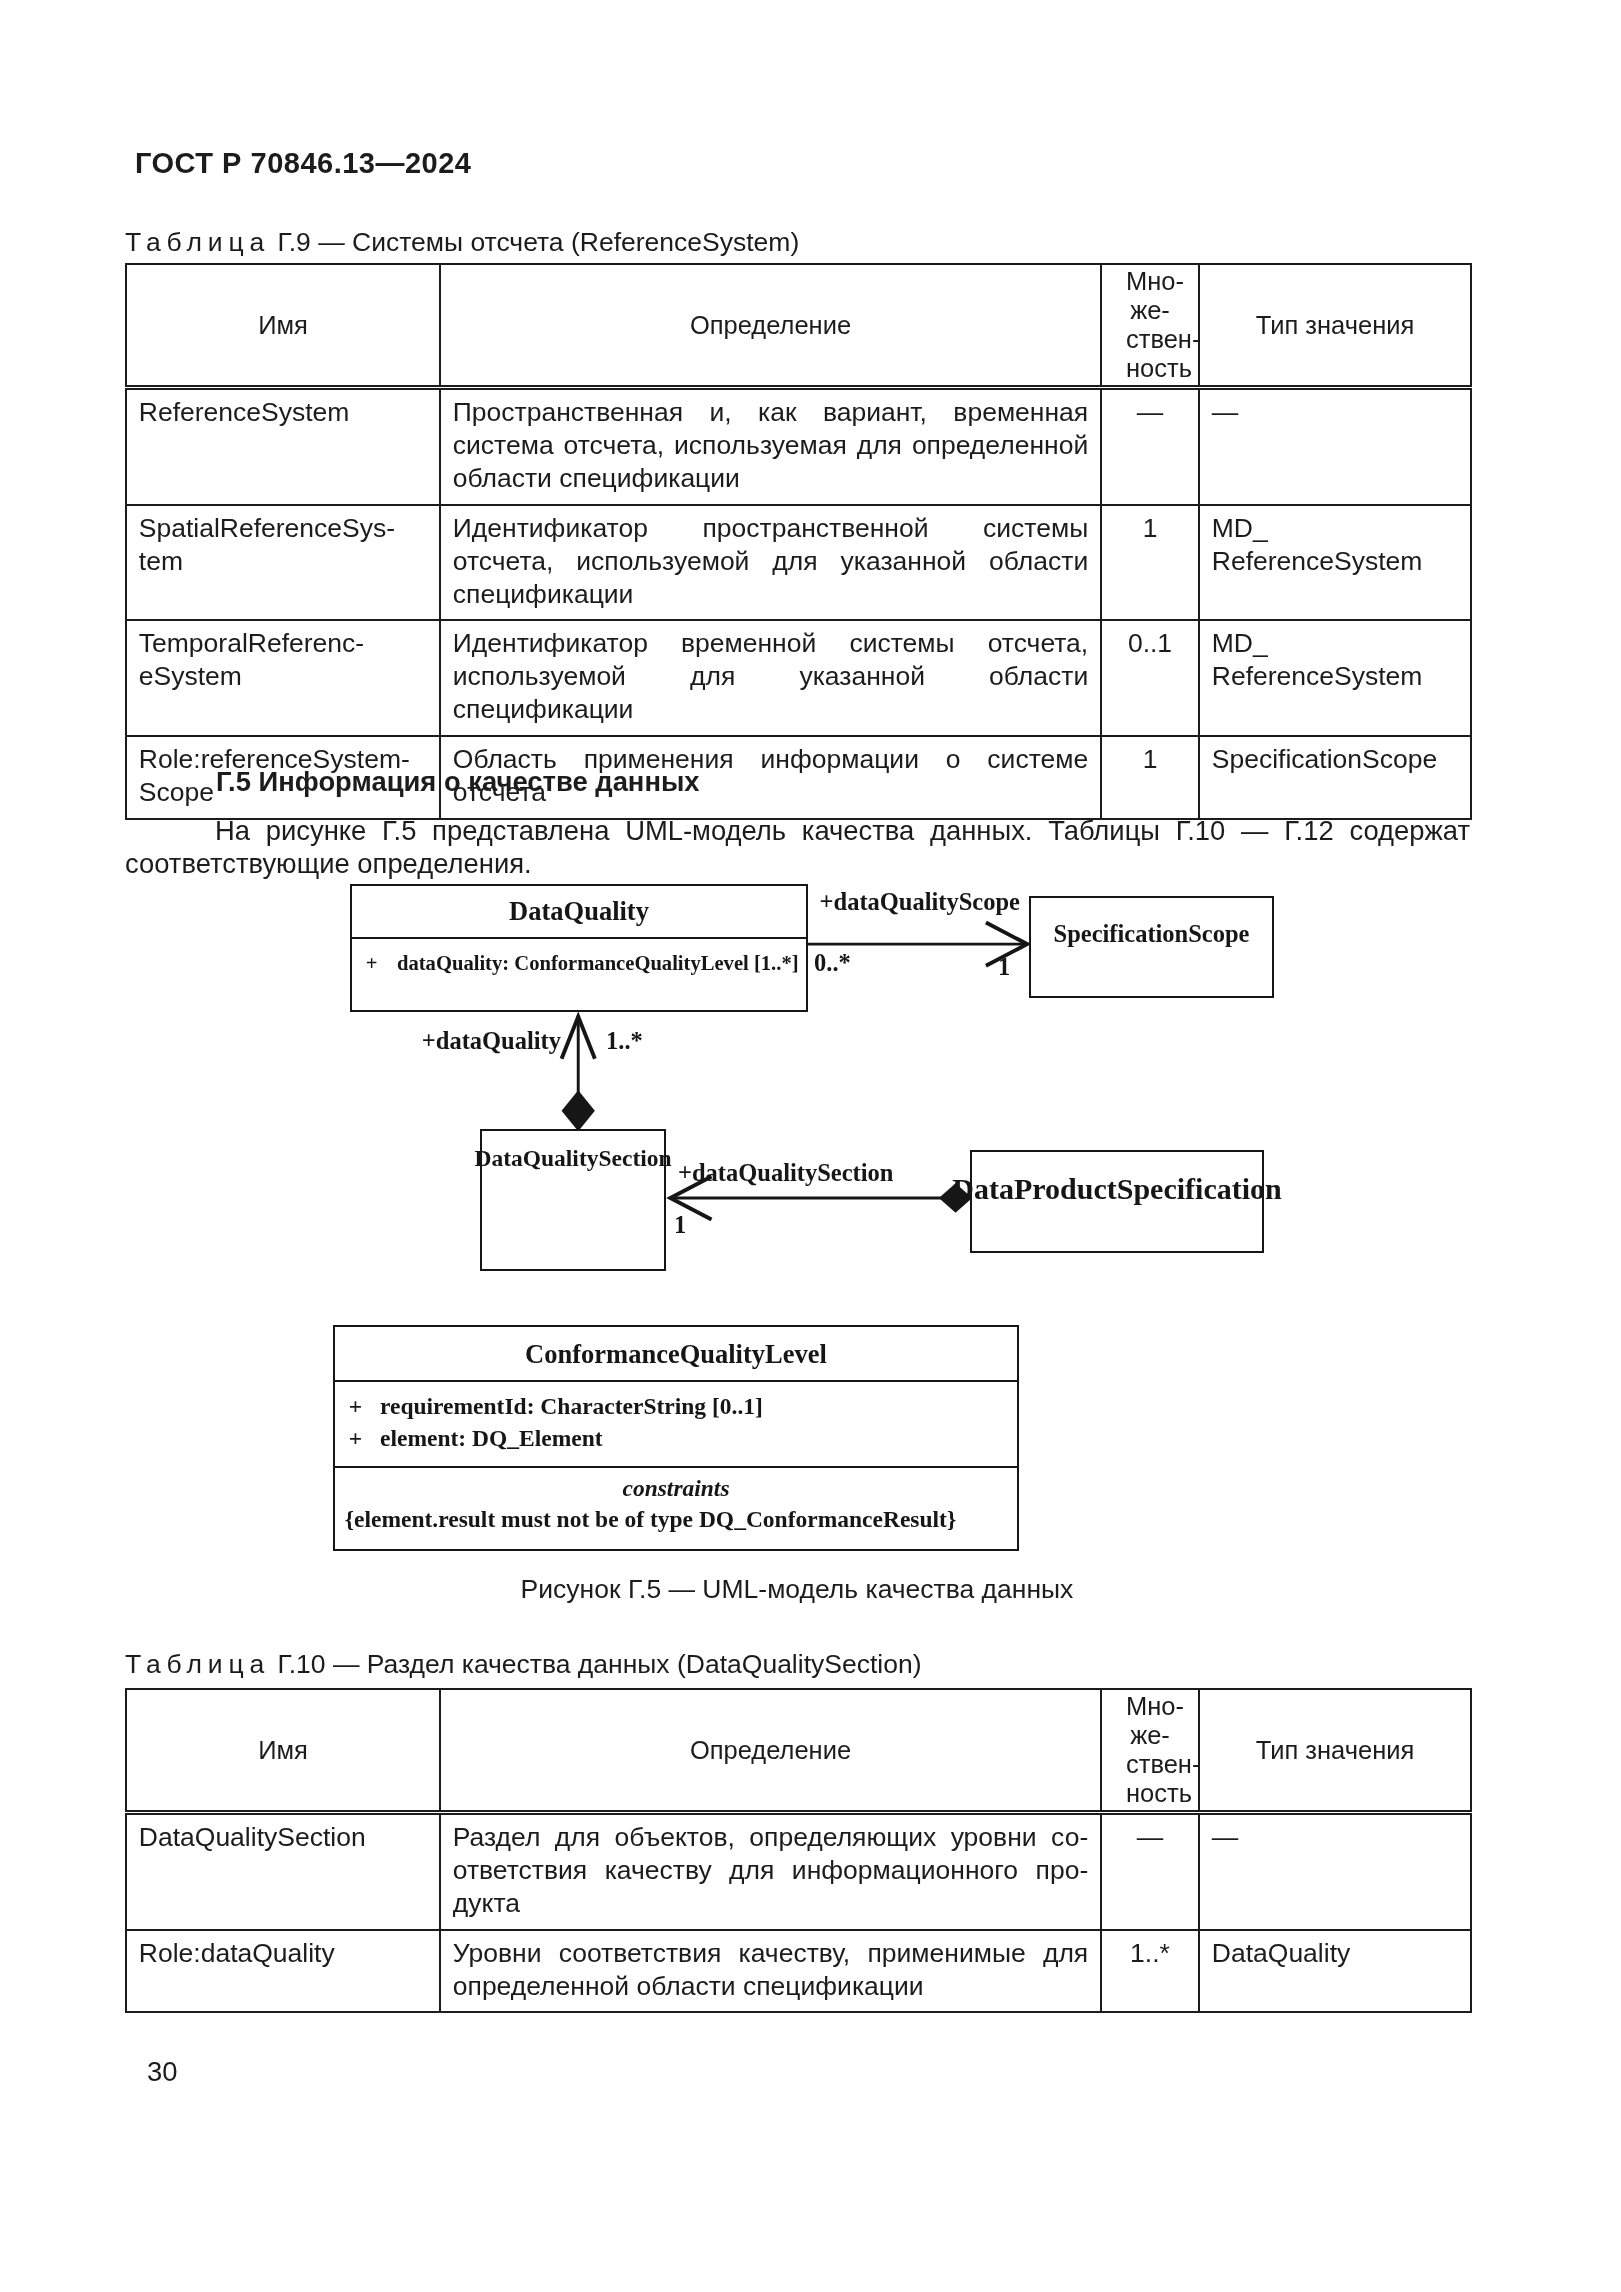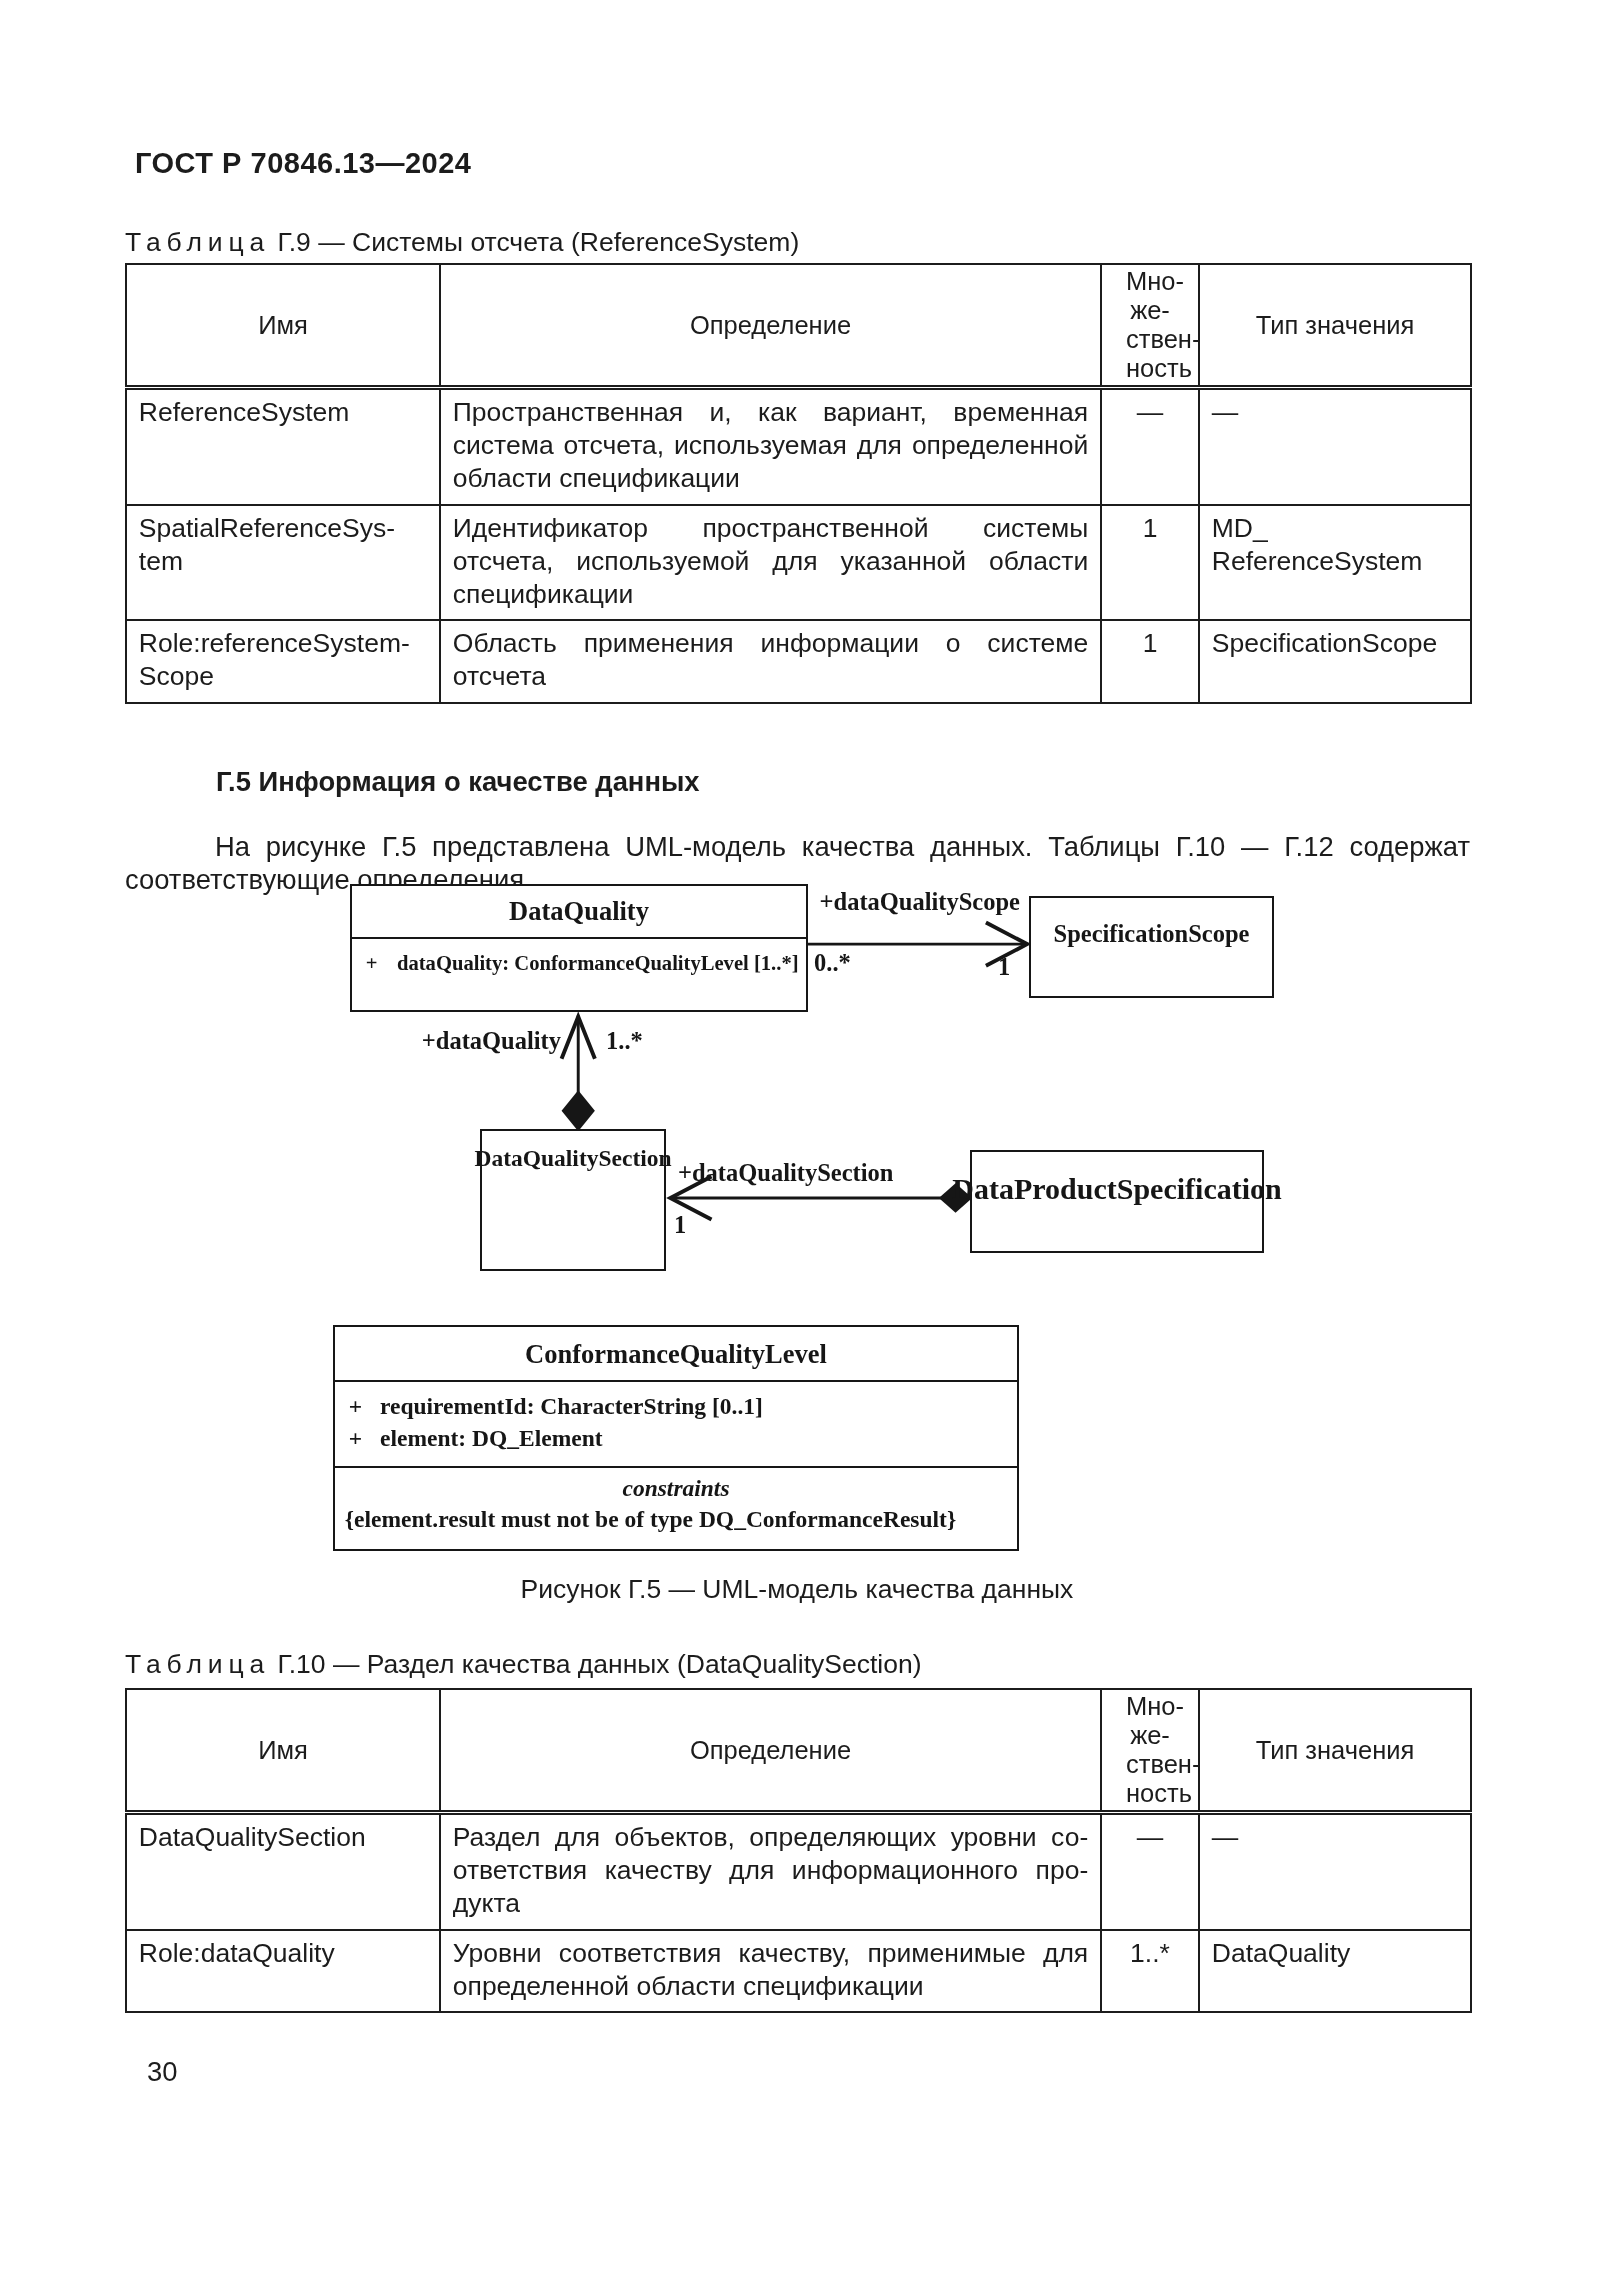--- a/index.html
+++ b/index.html
@@ -26,21 +26,21 @@
     font-size:26.5px;
   }
   .table-caption .spaced{letter-spacing:5.9px;}
   .section-heading{
     position:absolute;left:216px;width:1255px;
     font-size:27.4px;font-weight:bold;
   }
   .body-paragraph{
     position:absolute;left:125px;width:1345px;
     font-size:27.4px;line-height:33px;
-    text-align:justify;text-indent:90px;margin-top:16px;
+    text-align:justify;text-indent:90px;
   }
   .figure-caption{
     position:absolute;left:125px;width:1344px;
     font-size:26.5px;text-align:center;
   }
   
   table.gost{
     position:absolute;left:125px;
     width:1344px;
     border-collapse:collapse;table-layout:fixed;
@@ -147,20 +147,28 @@
         <td class="name">ReferenceSystem</td>
         <td class="def">Пространственная и, как вариант, временная систе­ма отсчета, используемая для определенной области спецификации</td>
         <td class="mult">—</td>
         <td class="type">—</td>
       </tr>
       <tr>
         <td class="name">SpatialReferenceSys-
 tem</td>
         <td class="def">Идентификатор пространственной системы отсчета, используемой для указанной области спецификации</td>
         <td class="mult">1</td>
+        <td class="type">MD_
+ReferenceSystem</td>
+      </tr>
+      <tr>
+        <td class="name">TemporalReferenc-
+eSystem</td>
+        <td class="def">Идентификатор временной системы отсчета, использу­емой для указанной области спецификации</td>
+        <td class="mult">0..1</td>
         <td class="type">MD_
 ReferenceSystem</td>
       </tr>
       <tr>
         <td class="name">Role:referenceSystem-
 Scope</td>
         <td class="def">Область применения информации о системе отсчета</td>
         <td class="mult">1</td>
         <td class="type">SpecificationScope</td>
       </tr>

